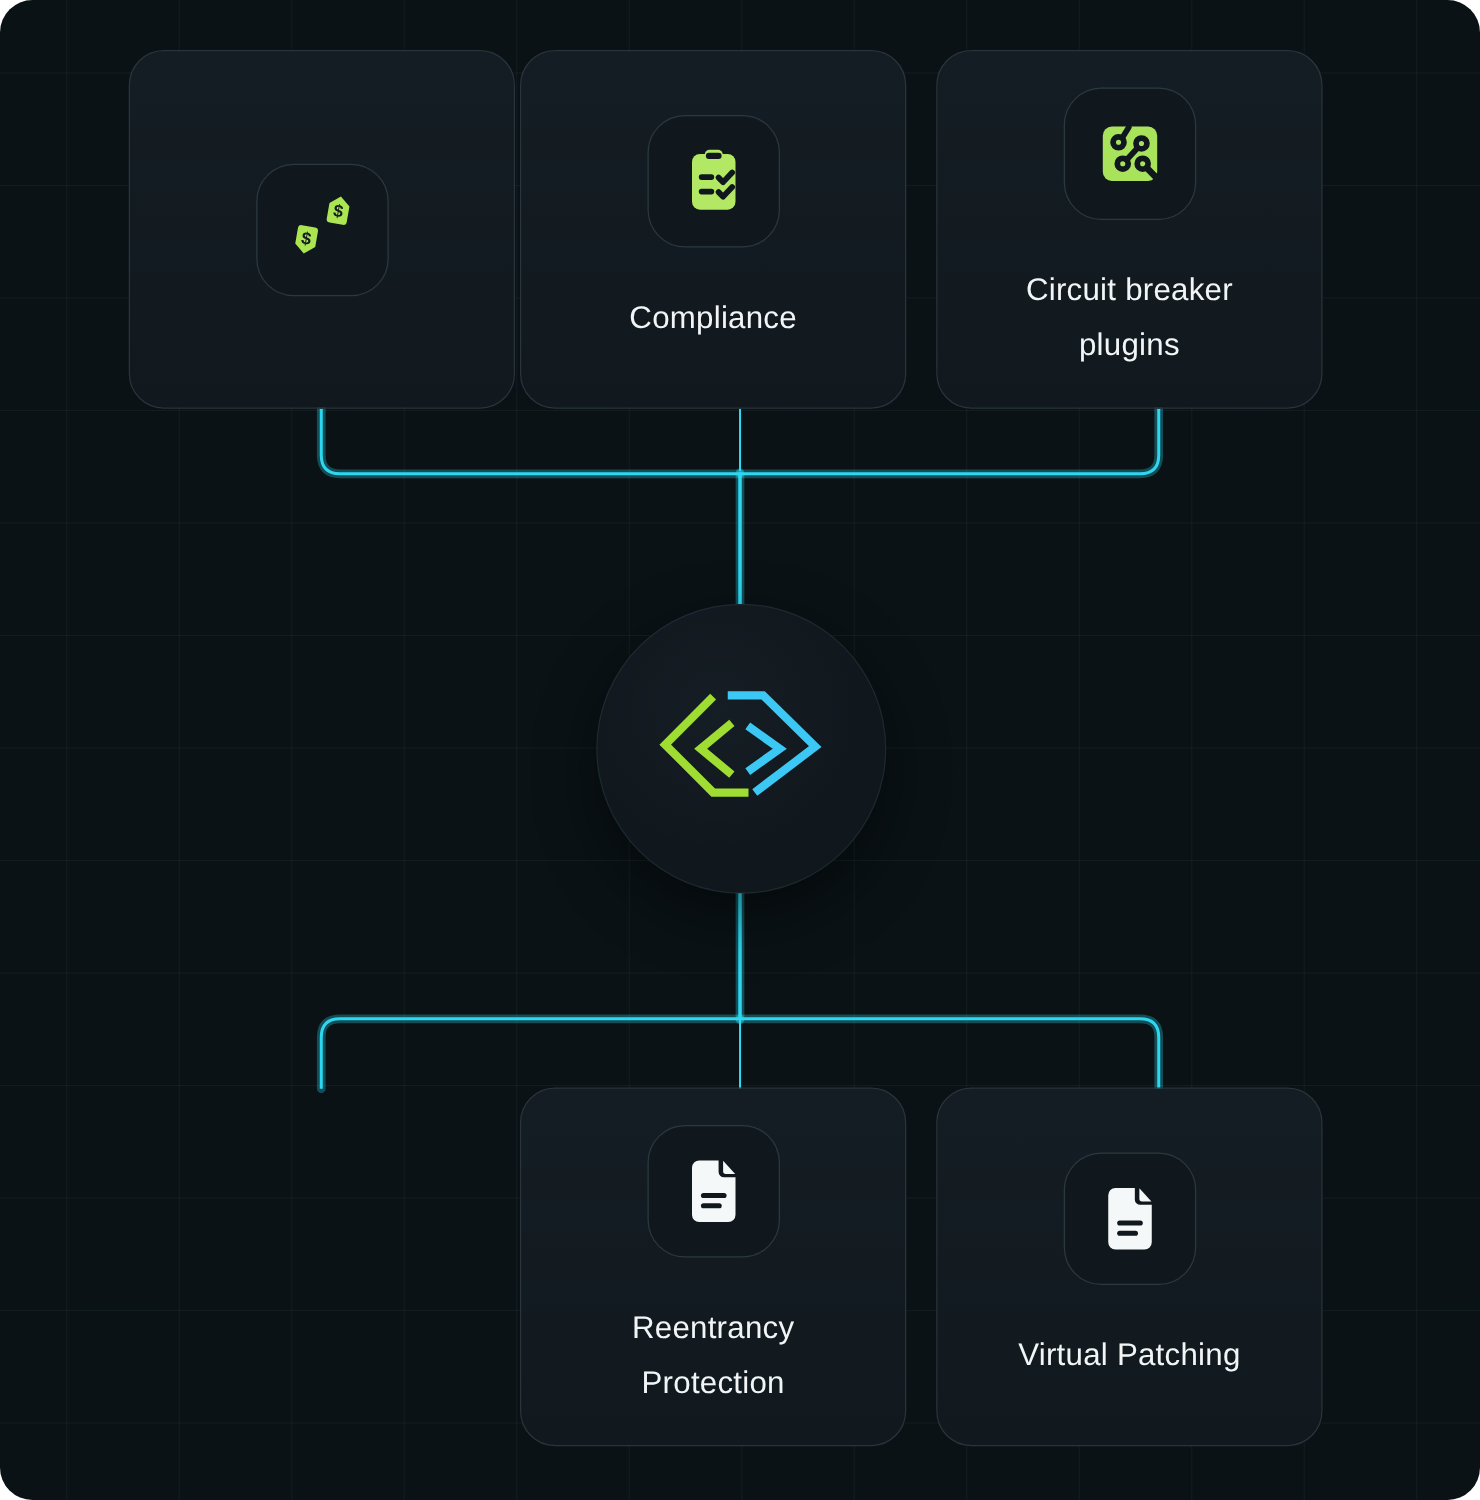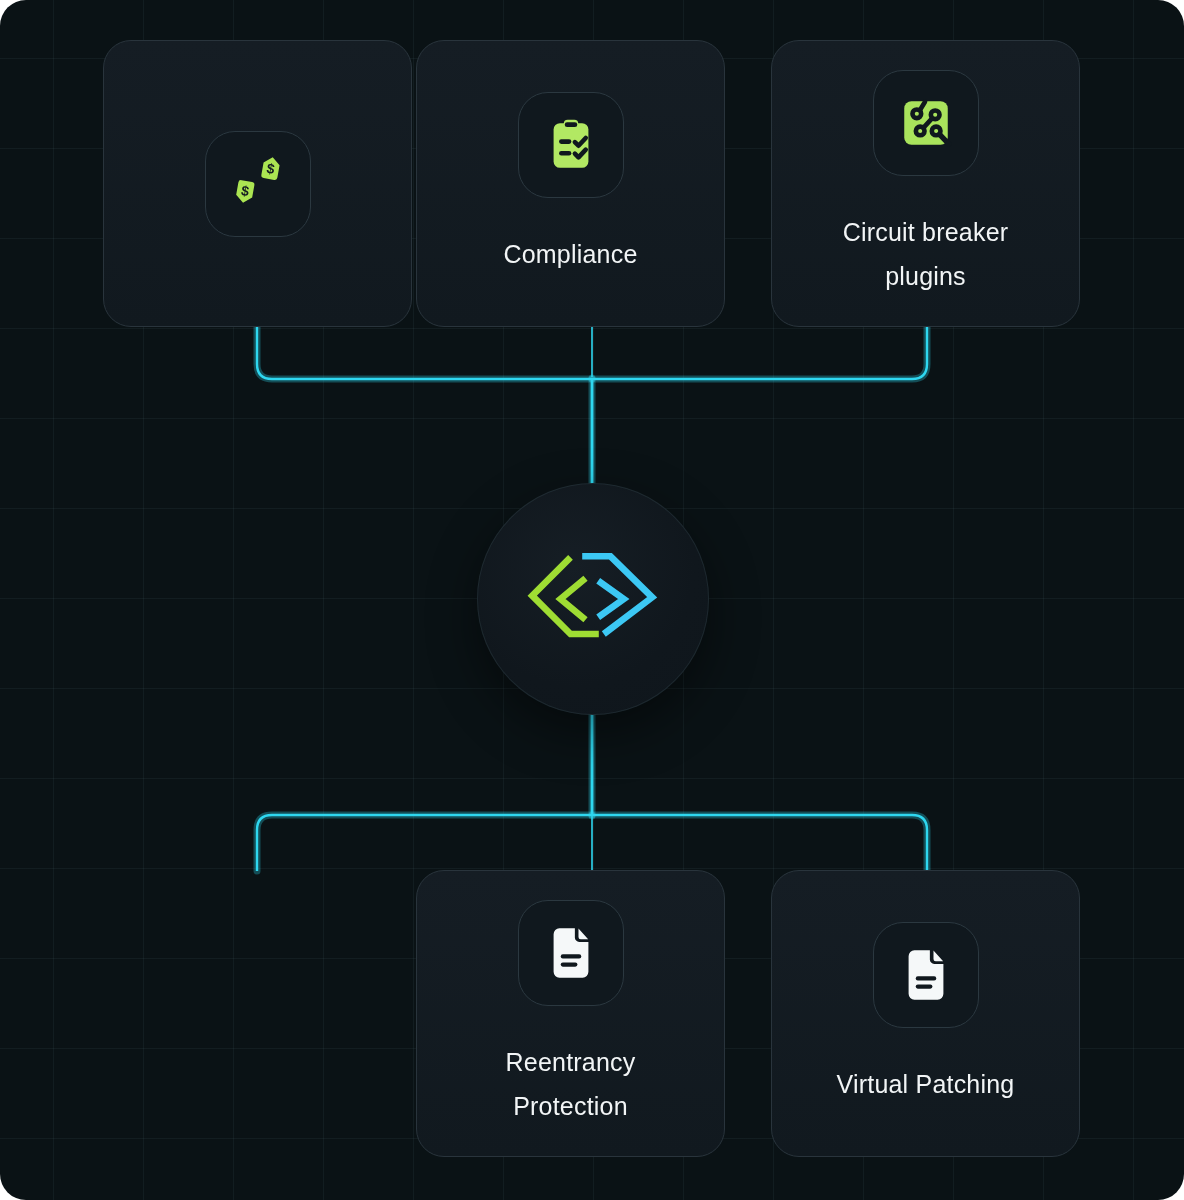--- a/index.html
+++ b/index.html
@@ -30,21 +30,21 @@
     border-radius:28px;
     display:flex;flex-direction:column;align-items:center;justify-content:center;
     gap:34px;
     box-sizing:border-box;
     z-index:2;
   }
   .card.r1{top:40px;}
   .card.r2{top:870px;}
   .card.c1{left:103px;}
   .card.c2{left:416px;}
-  .card.c3{left:771px;}
+  .card.c3{left:749px;}
   .icon-box{
     width:104px;height:104px;
     border-radius:30px;
     border:1px solid #2b3840;
     background:#10181e;
     display:flex;align-items:center;justify-content:center;
     flex:0 0 auto;
   }
   .card-label{
     color:#f2f5f6;

